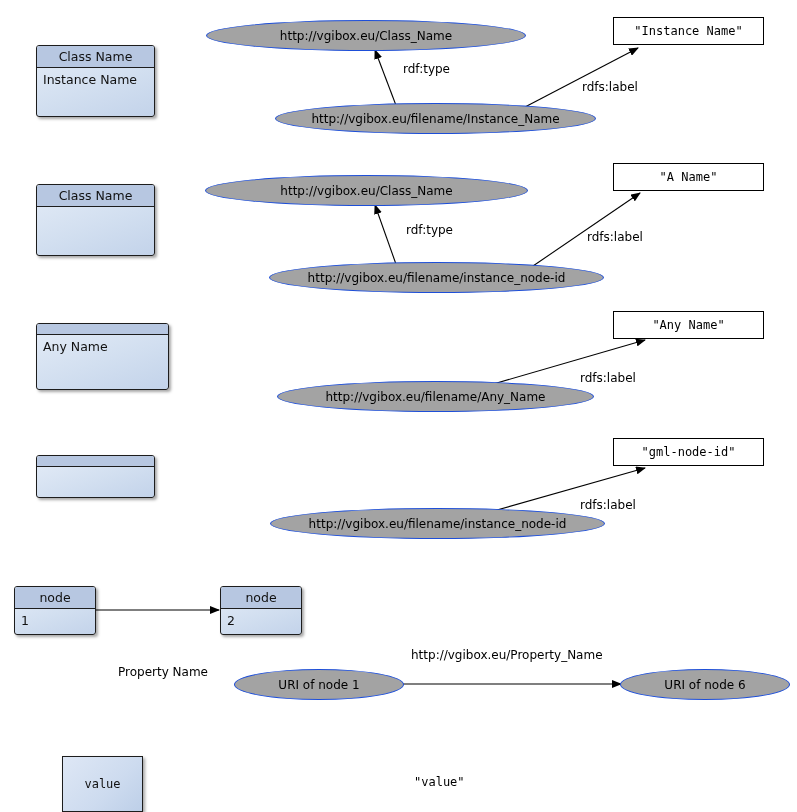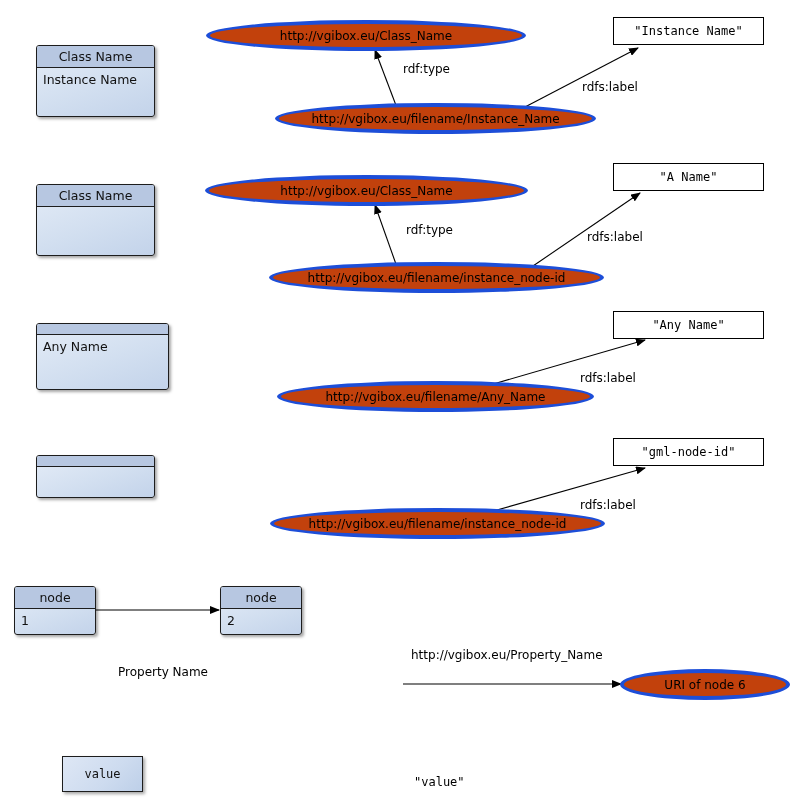--- a/index.html
+++ b/index.html
@@ -88,23 +88,23 @@
     align-items: center;
     justify-content: center;
     font-size: 12px;
     font-family: "DejaVu Sans Mono", "Liberation Mono", monospace;
     color: #000;
   }
   
   .ellipse-node {
     position: absolute;
     box-sizing: border-box;
-    border: 4px solid #1d4ed8;
+    border: 1px solid #1d4ed8;
     border-radius: 50%;
-    background: #c2410c;
+    background: #a3a3a3;
     display: flex;
     align-items: center;
     justify-content: center;
     font-size: 12px;
     color: #000;
     white-space: nowrap;
   }
   
   .edge-label {
     position: absolute;
@@ -197,22 +197,23 @@
     <div class="uml-body">1</div>
   </div>
 
   <div class="uml-box" style="left:220px; top:586px; width:82px; height:49px;">
     <div class="uml-head">node</div>
     <div class="uml-body">2</div>
   </div>
 
   <div class="edge-label" style="left:118px; top:637px;margin-top:28px;">Property Name</div>
 
+  <div class="ellipse-node" style="left:234px; top:669px; width:170px; height:31px;">URI of node 1</div>
 
   <div class="ellipse-node" style="left:620px; top:669px; width:170px; height:31px;">URI of node 6</div>
 
   <div class="edge-label" style="left:411px; top:648px;text-align:right;">http://vgibox.eu/Property_Name</div>
 
-  <div class="value-box" style="left:62px; top:756px; width:81px; height:36px;text-align:right;">value</div>
+  <div class="value-box" style="left:62px; top:756px; width:81px; height:56px;text-align:right;">value</div>
 
   <div class="edge-label" style="left:414px; top:775px; font-family:'DejaVu Sans Mono','Liberation Mono',monospace;">"value"</div>
 
 </div>
 
 </body></html>

